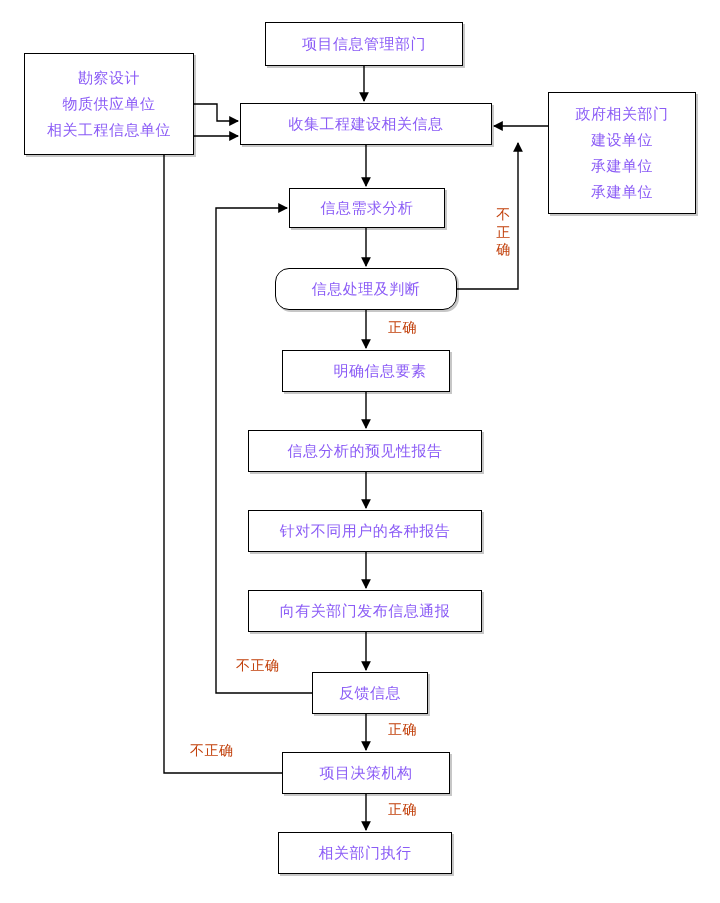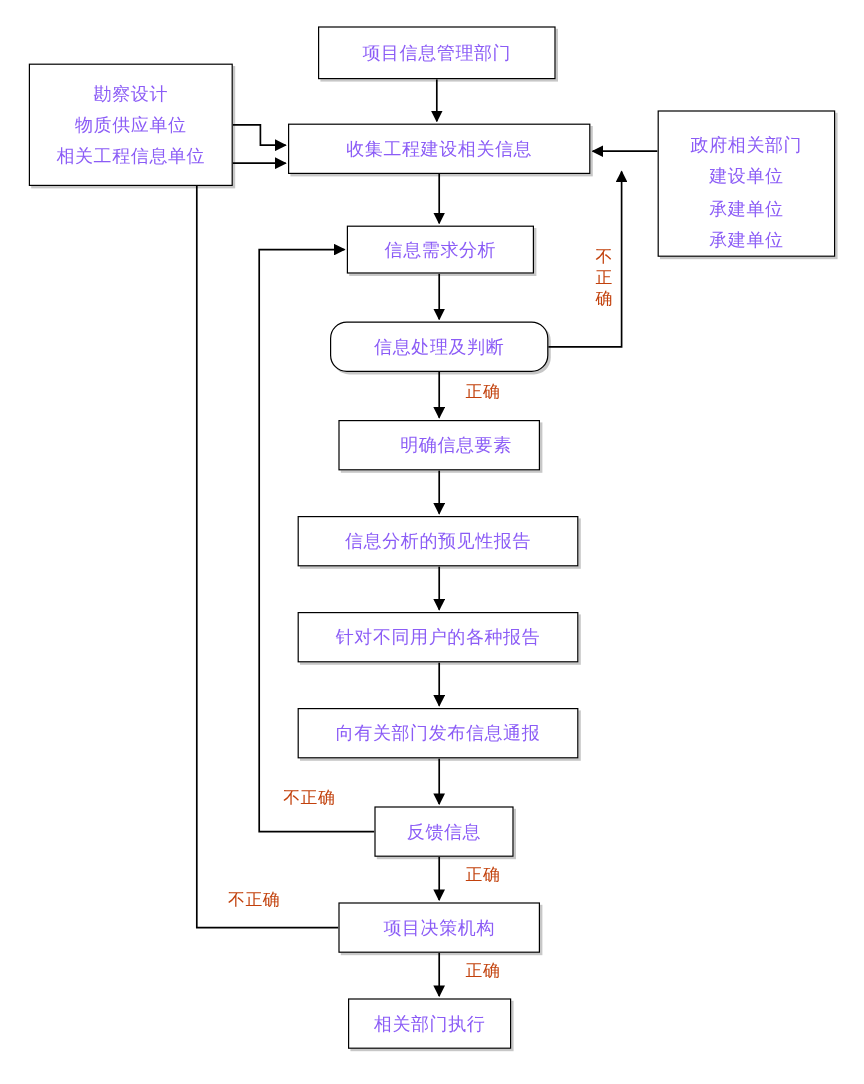--- a/index.html
+++ b/index.html
@@ -106,21 +106,21 @@
   <div class="node" style="left:265px;top:22px;width:198px;height:44px;">
     <span class="line">项目信息管理部门</span>
   </div>
 
   <div class="node" style="left:24px;top:53px;width:170px;height:102px;">
     <span class="line">勘察设计</span>
     <span class="line">物质供应单位</span>
     <span class="line">相关工程信息单位</span>
   </div>
 
-  <div class="node" style="left:548px;top:92px;width:148px;height:122px;justify-content:flex-end;">
+  <div class="node" style="left:548px;top:92px;width:148px;height:122px;">
     <span class="line">政府相关部门</span>
     <span class="line">建设单位</span>
     <span class="line">承建单位</span>
     <span class="line">承建单位</span>
   </div>
 
   <div class="node" style="left:240px;top:103px;width:252px;height:42px;">
     <span class="line">收集工程建设相关信息</span>
   </div>
 
@@ -149,21 +149,21 @@
   </div>
 
   <div class="node" style="left:312px;top:672px;width:116px;height:42px;">
     <span class="line">反馈信息</span>
   </div>
 
   <div class="node" style="left:282px;top:752px;width:168px;height:42px;">
     <span class="line">项目决策机构</span>
   </div>
 
-  <div class="node" style="left:290px;top:832px;width:136px;height:42px;text-align:center;">
+  <div class="node" style="left:278px;top:832px;width:174px;height:42px;text-align:center;">
     <span class="line">相关部门执行</span>
   </div>
 
   <div class="label vert" style="left:496px;top:206px;">不正确</div>
   <div class="label" style="left:388px;top:319px;">正确</div>
   <div class="label" style="left:236px;top:657px;">不正确</div>
   <div class="label" style="left:388px;top:721px;">正确</div>
   <div class="label" style="left:190px;top:742px;">不正确</div>
   <div class="label" style="left:388px;top:801px;">正确</div>
 

